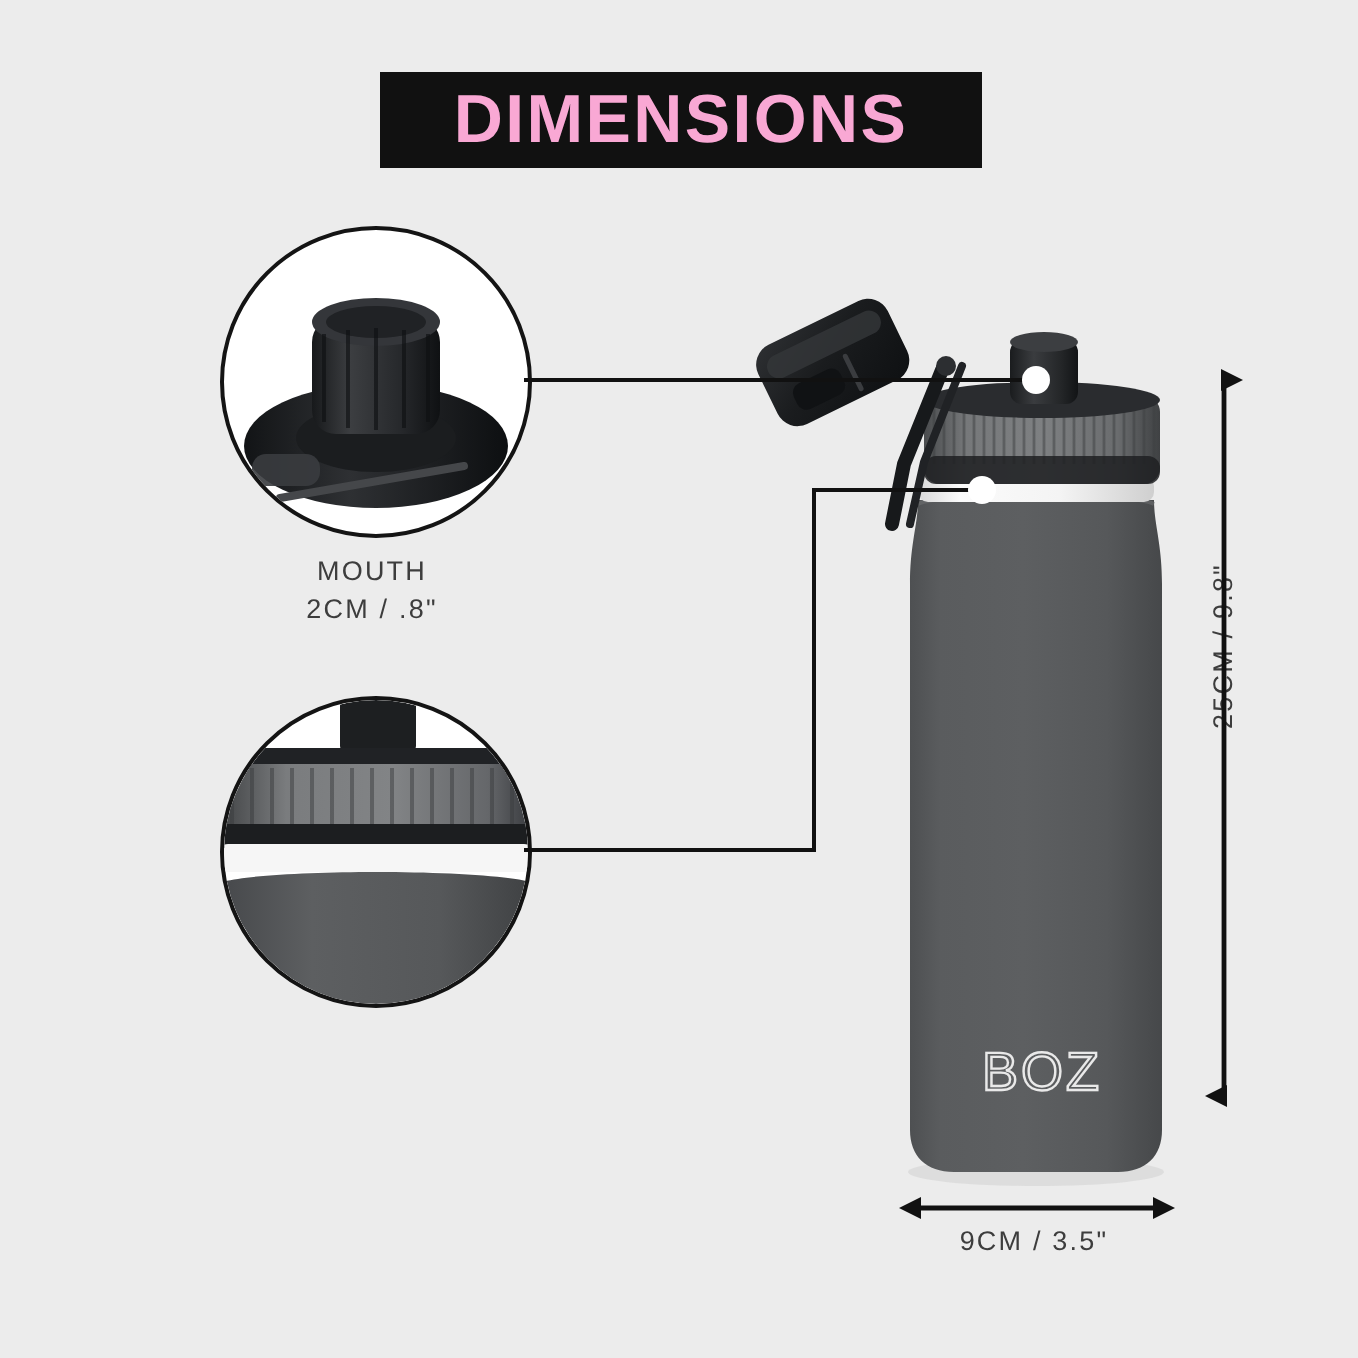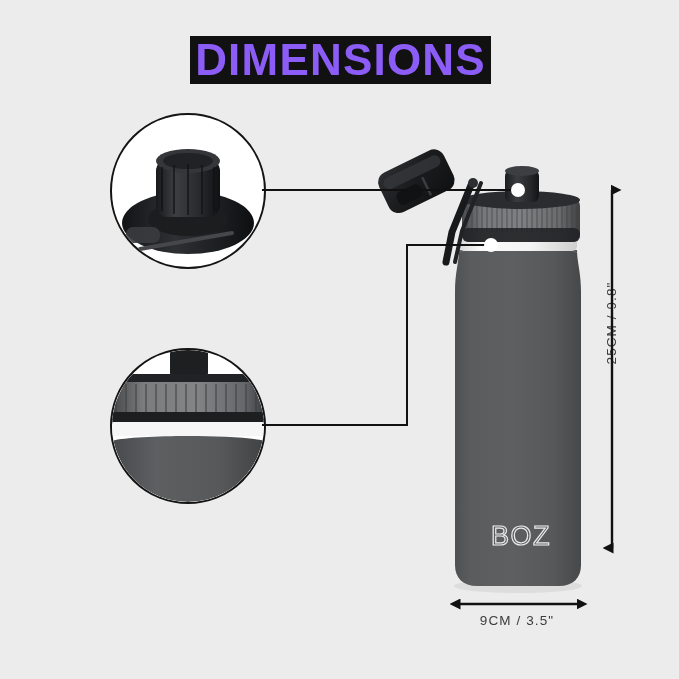--- a/index.html
+++ b/index.html
@@ -28,22 +28,22 @@
     left: 190px;
     top: 36px;
     width: 301px;
     height: 48px;
     background: #111111;
     display: flex;
     align-items: center;
     justify-content: center;
   }
   #title-text {
-    color: #8b5cf6;
-    font-size: 44px;
+    color: #f9a8d4;
+    font-size: 34px;
     font-weight: 700;
     letter-spacing: 1.2px;
     line-height: 1;
     font-family: "Liberation Sans", sans-serif;
   }
 
   
   .callout-circle {
     position: absolute;
     border-radius: 50%;
@@ -274,20 +274,24 @@
         <line x1="62" y1="50" x2="62" y2="99"></line>
         <line x1="76" y1="49" x2="76" y2="100"></line>
         <line x1="90" y1="50" x2="90" y2="99"></line>
         <line x1="102" y1="52" x2="102" y2="96"></line>
       </g>
 
       <rect x="14" y="112" width="34" height="16" rx="7" fill="#3a3c3f" opacity="0.9"></rect>
       <path d="M 28 134 L 120 118" stroke="#45474a" stroke-width="4" stroke-linecap="round"></path>
     </svg>
   </div>
+  <div id="label-mouth" class="callout-label">
+    <div>MOUTH</div>
+    <div>2CM / .8"</div>
+  </div>
 
   <div id="callout-opening" class="callout-circle">
     <svg class="circle-art" width="152" height="152" viewBox="0 0 152 152">
       <defs>
         <linearGradient id="ocollarG" x1="0" y1="0" x2="1" y2="0">
           <stop offset="0%" stop-color="#3e4042"></stop>
           <stop offset="22%" stop-color="#7a7c7e"></stop>
           <stop offset="55%" stop-color="#828486"></stop>
           <stop offset="85%" stop-color="#65676a"></stop>
           <stop offset="100%" stop-color="#34363a"></stop>

